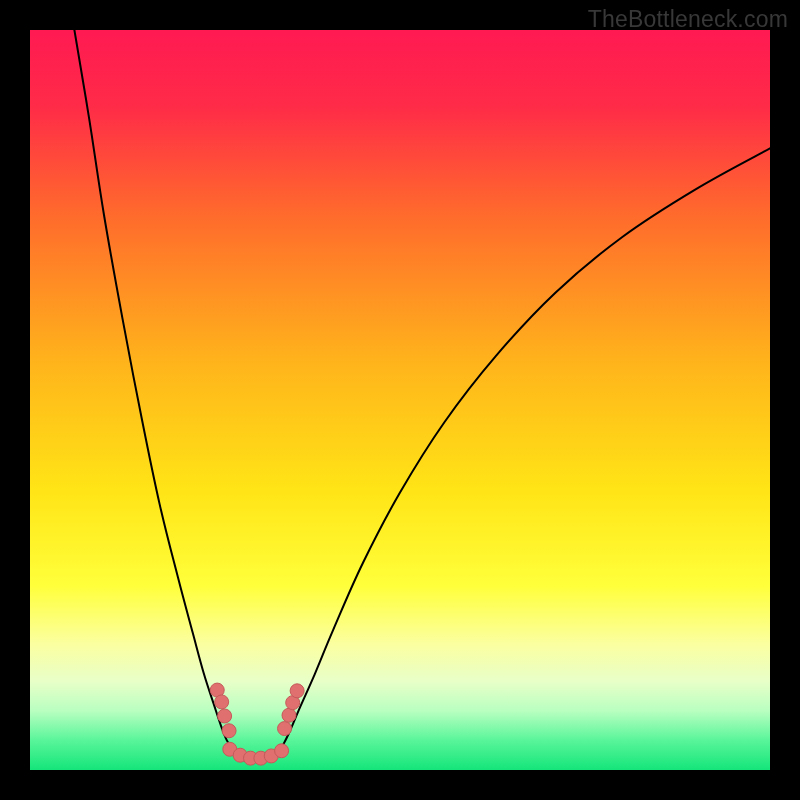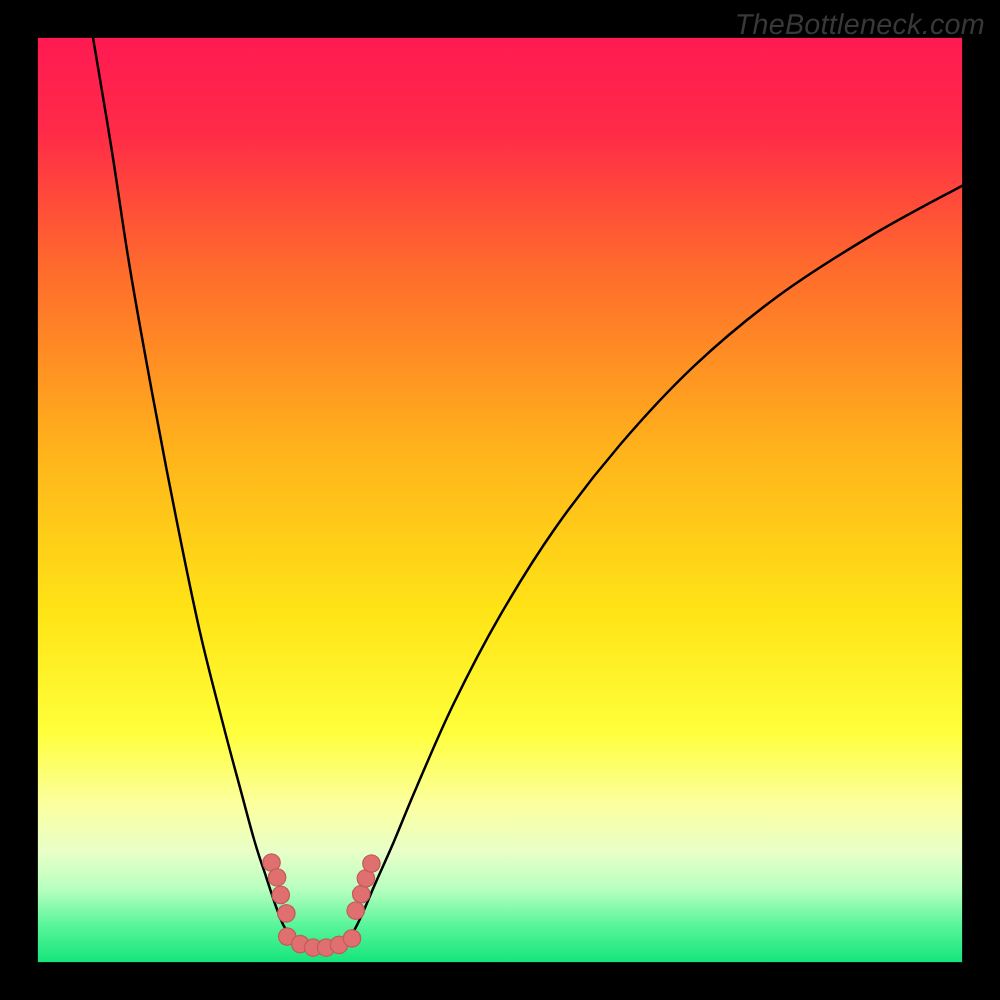--- a/index.html
+++ b/index.html
@@ -25,21 +25,20 @@
     width: 100%; height: 100%;
   }
   .watermark {
     position: absolute;
     top: 6px;
     right: 12px;
     color: #383838;
     font-size: 23px;
     font-weight: 400;
     letter-spacing: 0.2px;
-    font-style: italic;
   }
   svg.overlay {
     position: absolute;
     left: 0; top: 0;
     width: 740px;
     height: 740px;
   }
 </style>
 </head>
 <body>

